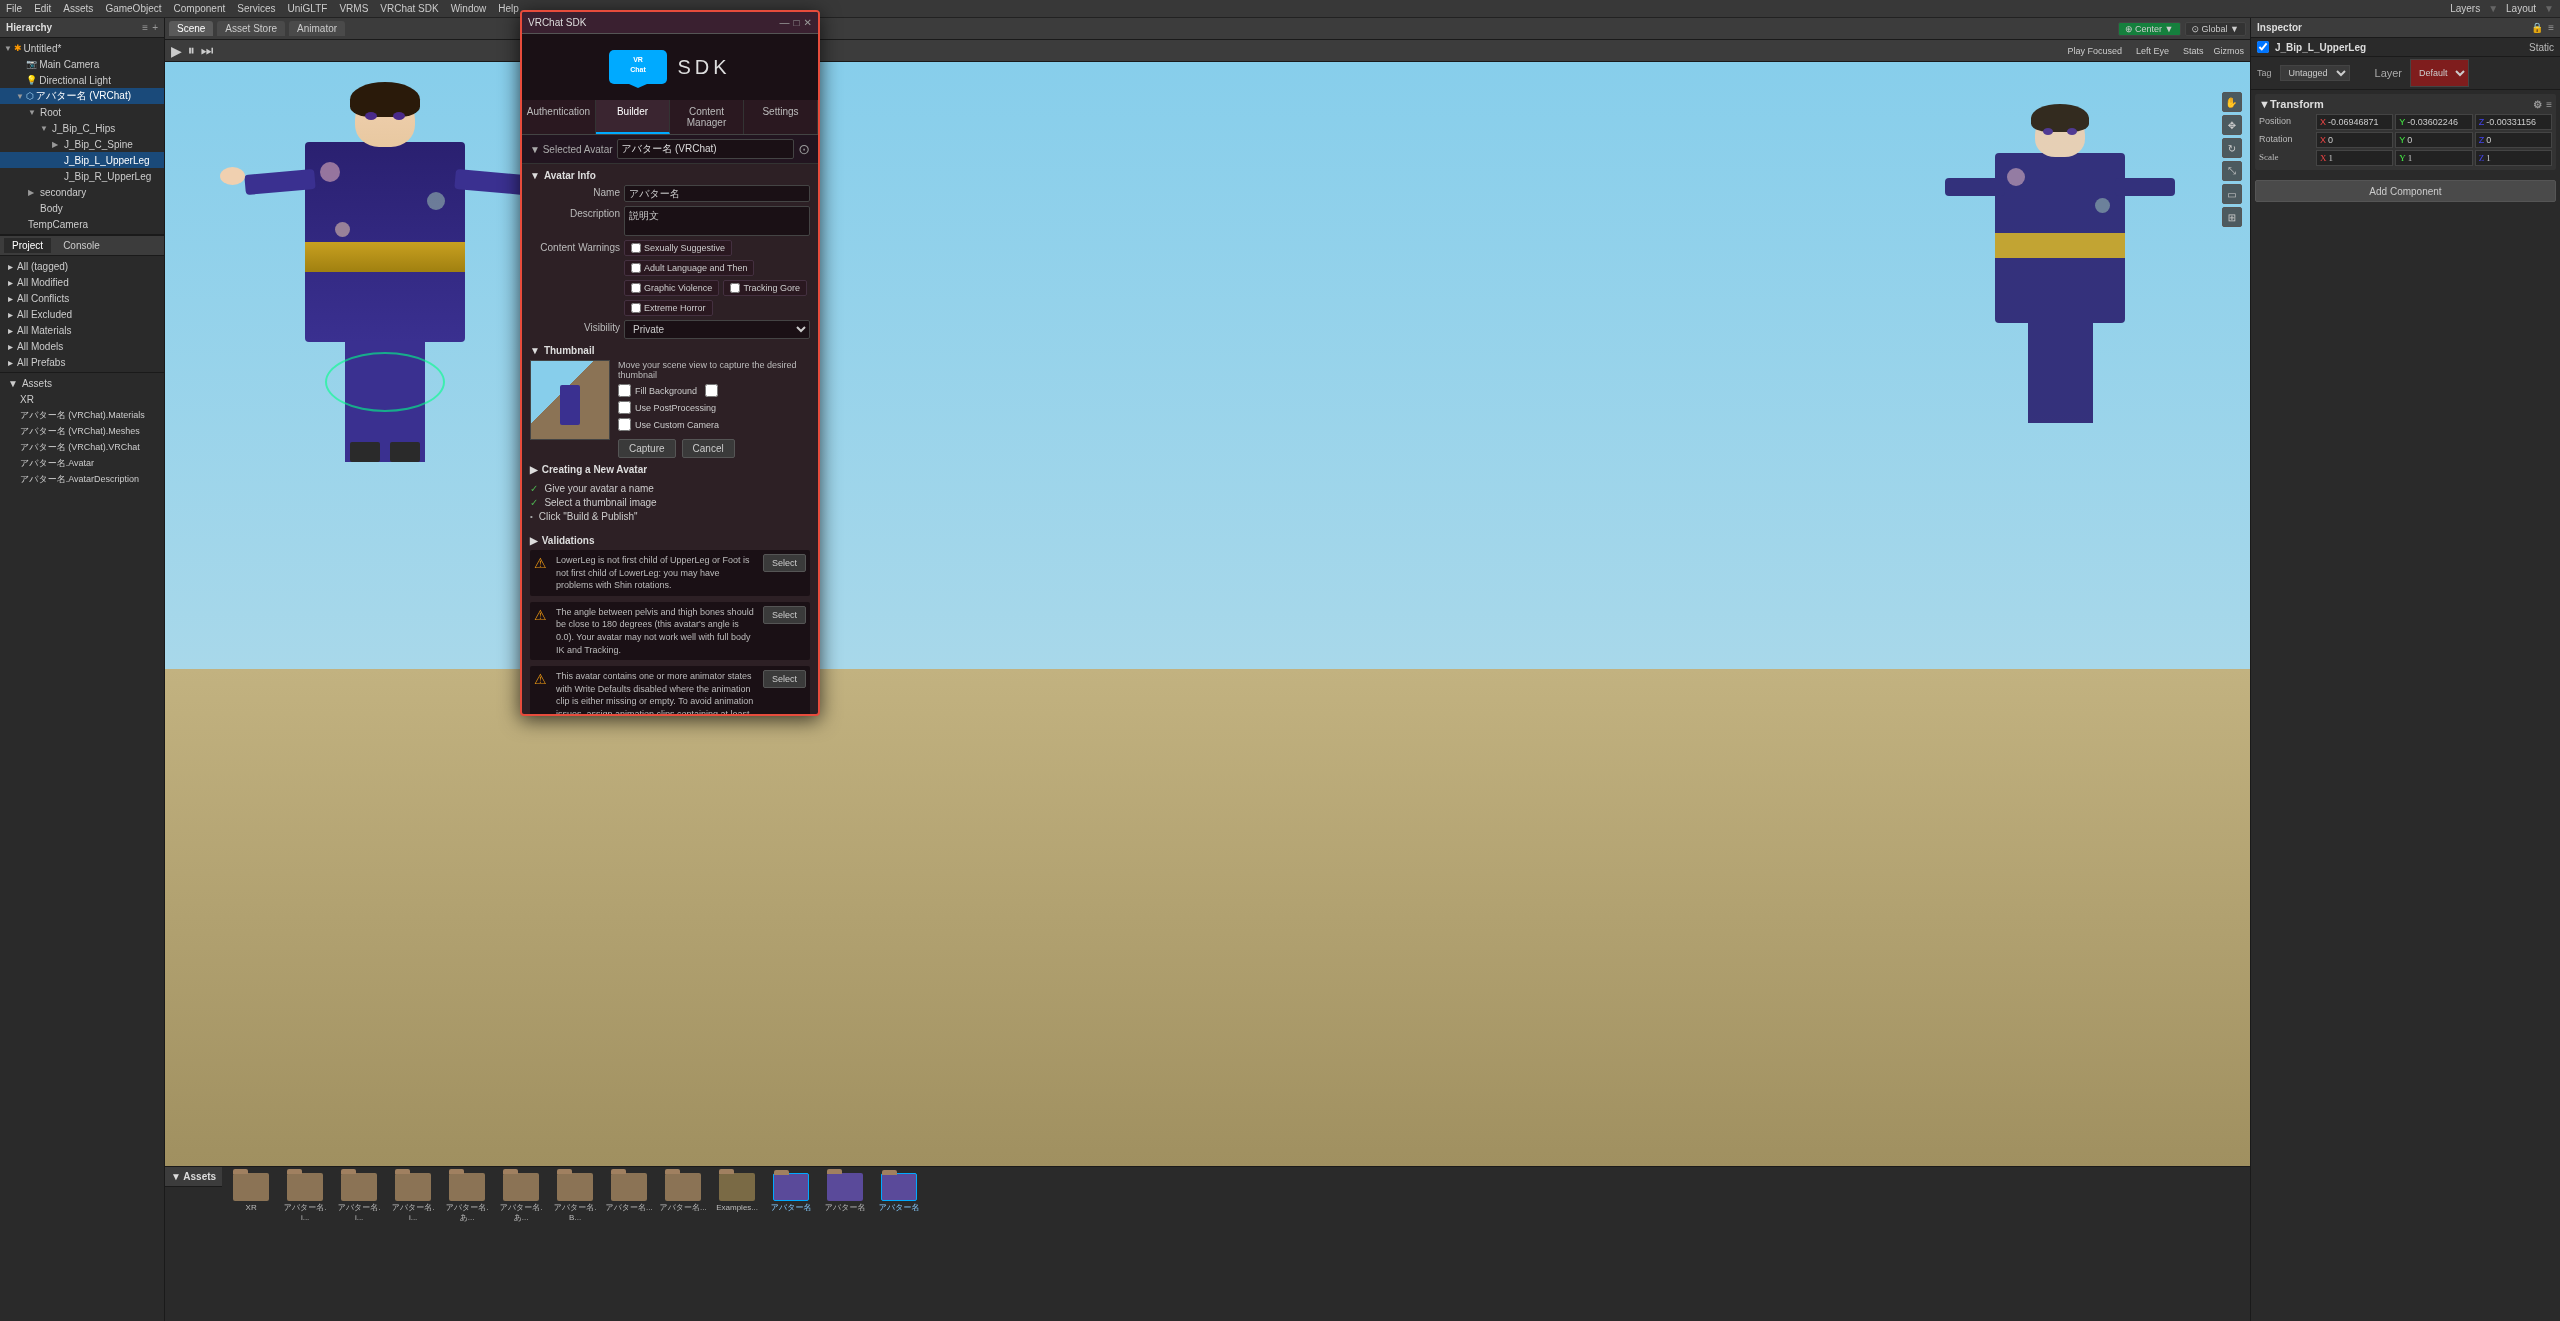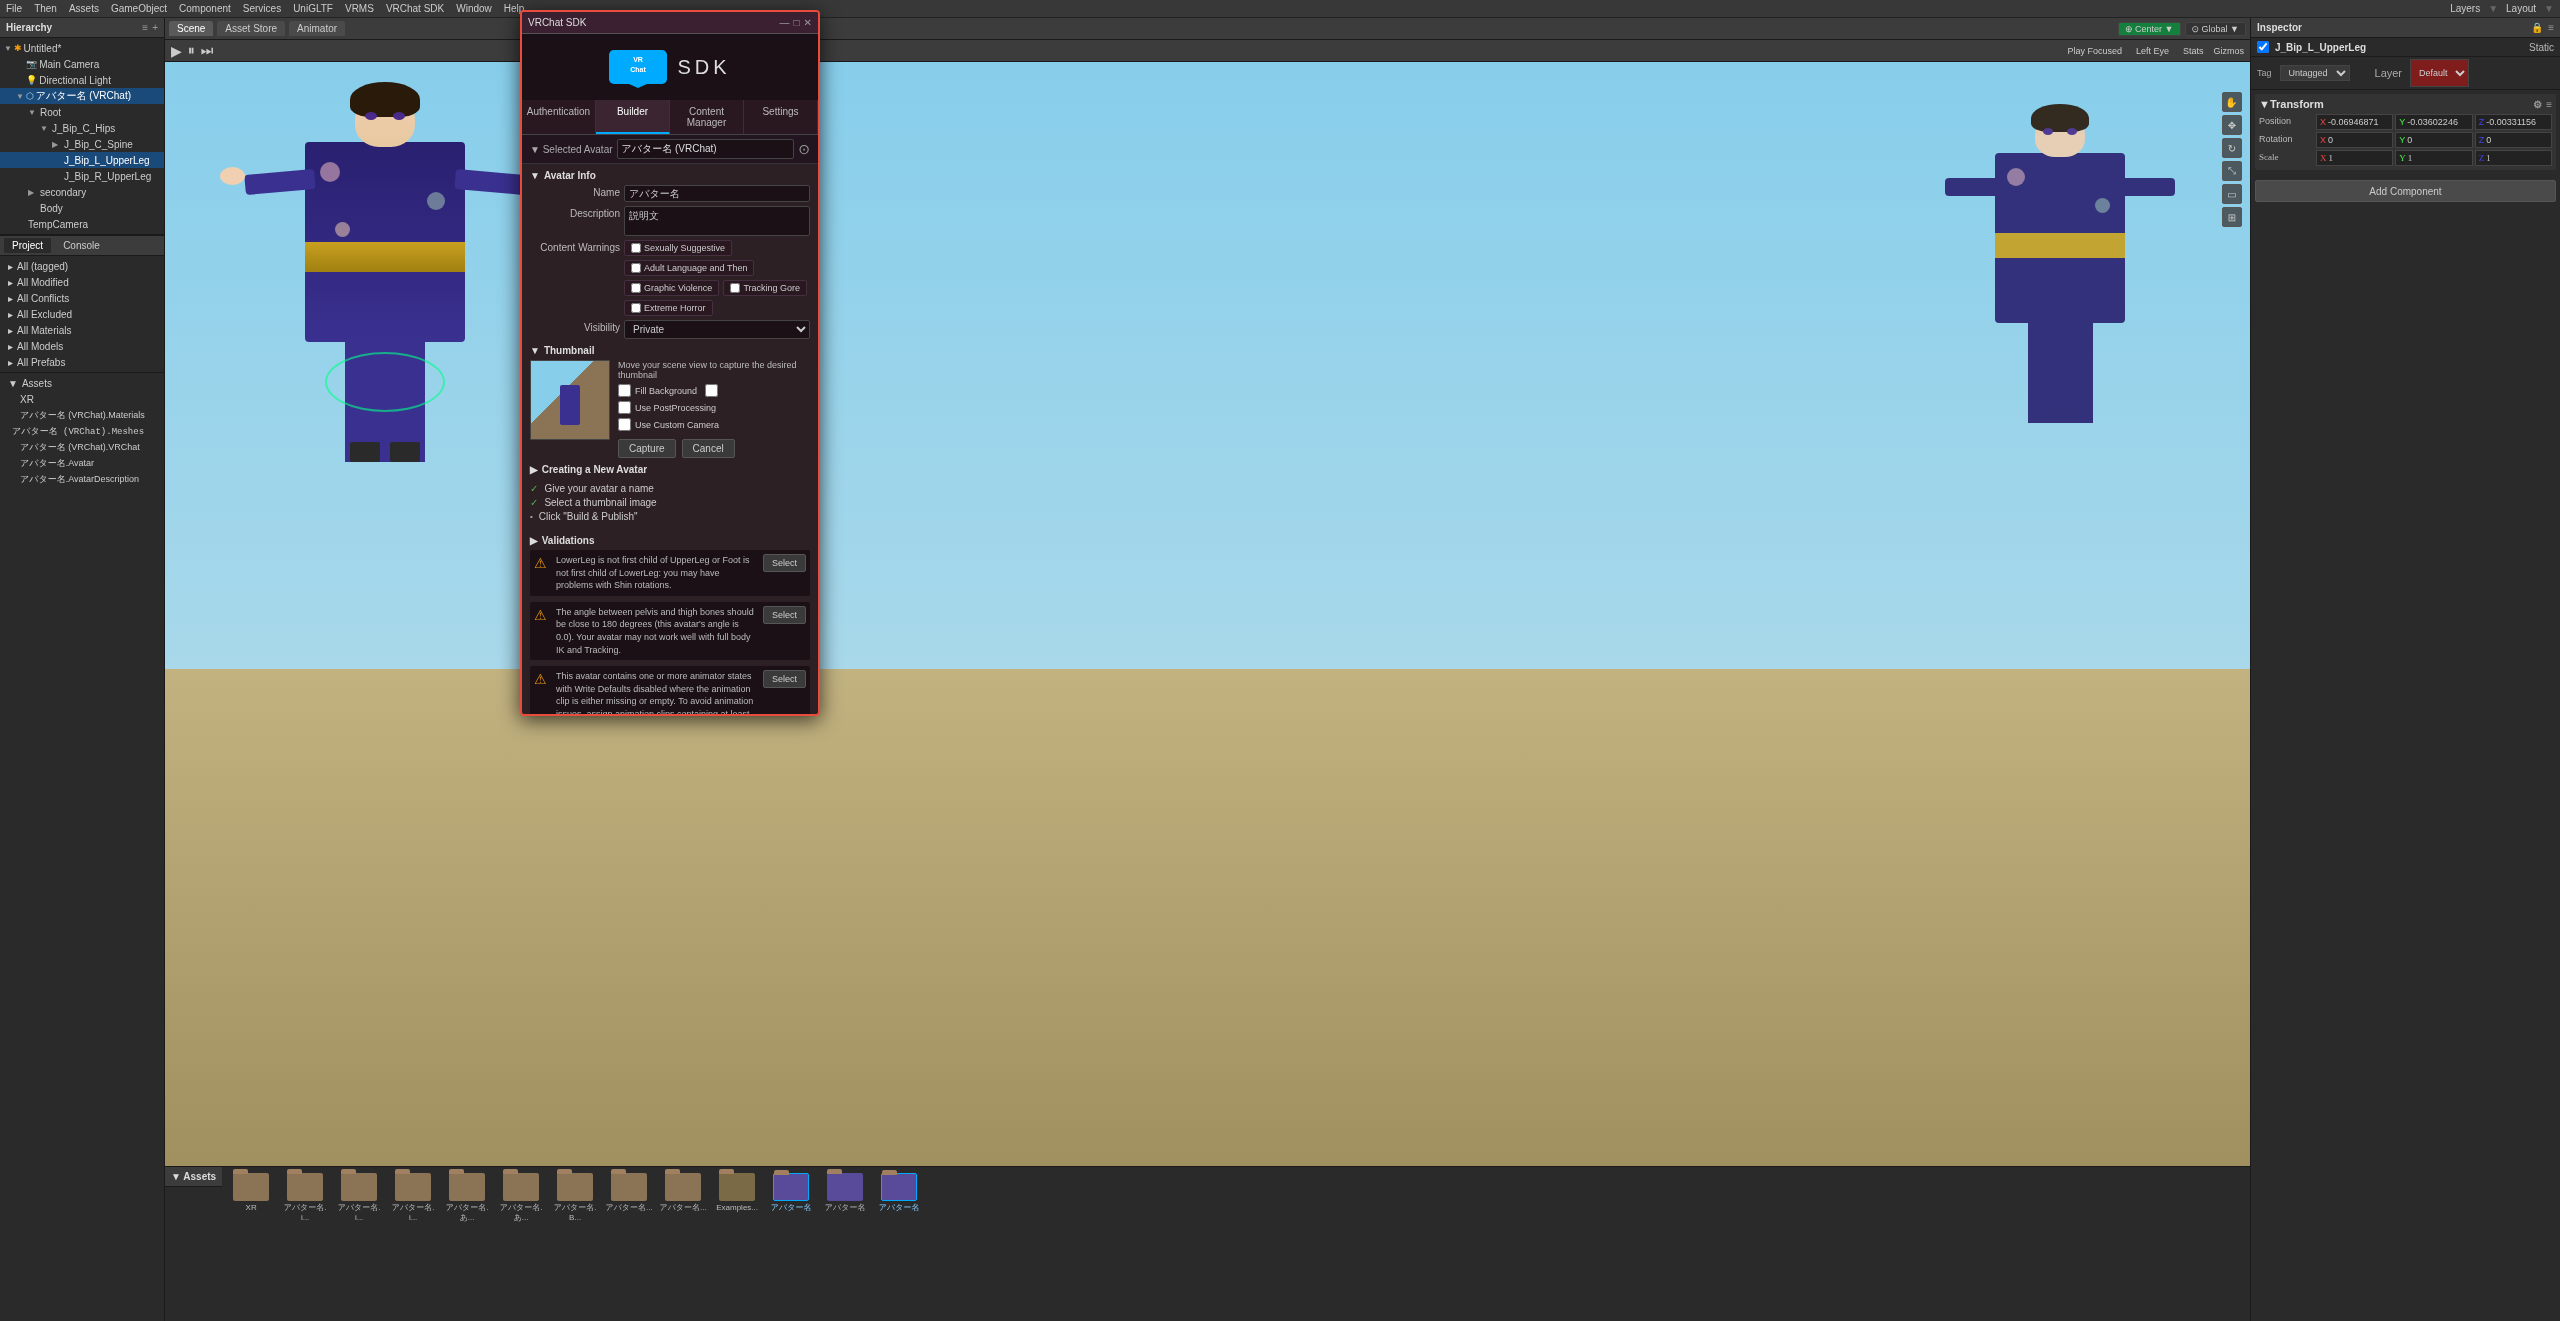--- a/index.html
+++ b/index.html
@@ -606,21 +606,21 @@
     .selected-avatar-dot {
       font-size: 14px;
       color: #999;
     }
   </style>
 </head>
 <body>
 
 <div class="top-menu-bar">
   <span>File</span>
-  <span>Then</span>
+  <span>Edit</span>
   <span>Assets</span>
   <span>GameObject</span>
   <span>Component</span>
   <span>Services</span>
   <span>UniGLTF</span>
   <span>VRMS</span>
   <span>VRChat SDK</span>
   <span>Window</span>
   <span>Help</span>
   <div style="margin-left: auto; display: flex; align-items: center; gap: 8px;">
@@ -738,21 +738,21 @@
         <div class="project-item">
           <span>▼</span>
           <span>Assets</span>
         </div>
         <div class="project-item" style="padding-left:20px;">
           <span>XR</span>
         </div>
         <div class="project-item" style="padding-left:20px; font-size:9px;">
           <span>アバター名 (VRChat).Materials</span>
         </div>
-        <div class="project-item" style="padding-left:12px; font-size:9px;font-family:Liberation Mono, monospace;">
+        <div class="project-item" style="padding-left:20px; font-size:9px;">
           <span>アバター名 (VRChat).Meshes</span>
         </div>
         <div class="project-item" style="padding-left:20px; font-size:9px;">
           <span>アバター名 (VRChat).VRChat</span>
         </div>
         <div class="project-item" style="padding-left:20px; font-size:9px;">
           <span>アバター名.Avatar</span>
         </div>
         <div class="project-item" style="padding-left:20px; font-size:9px;">
           <span>アバター名.AvatarDescription</span>

